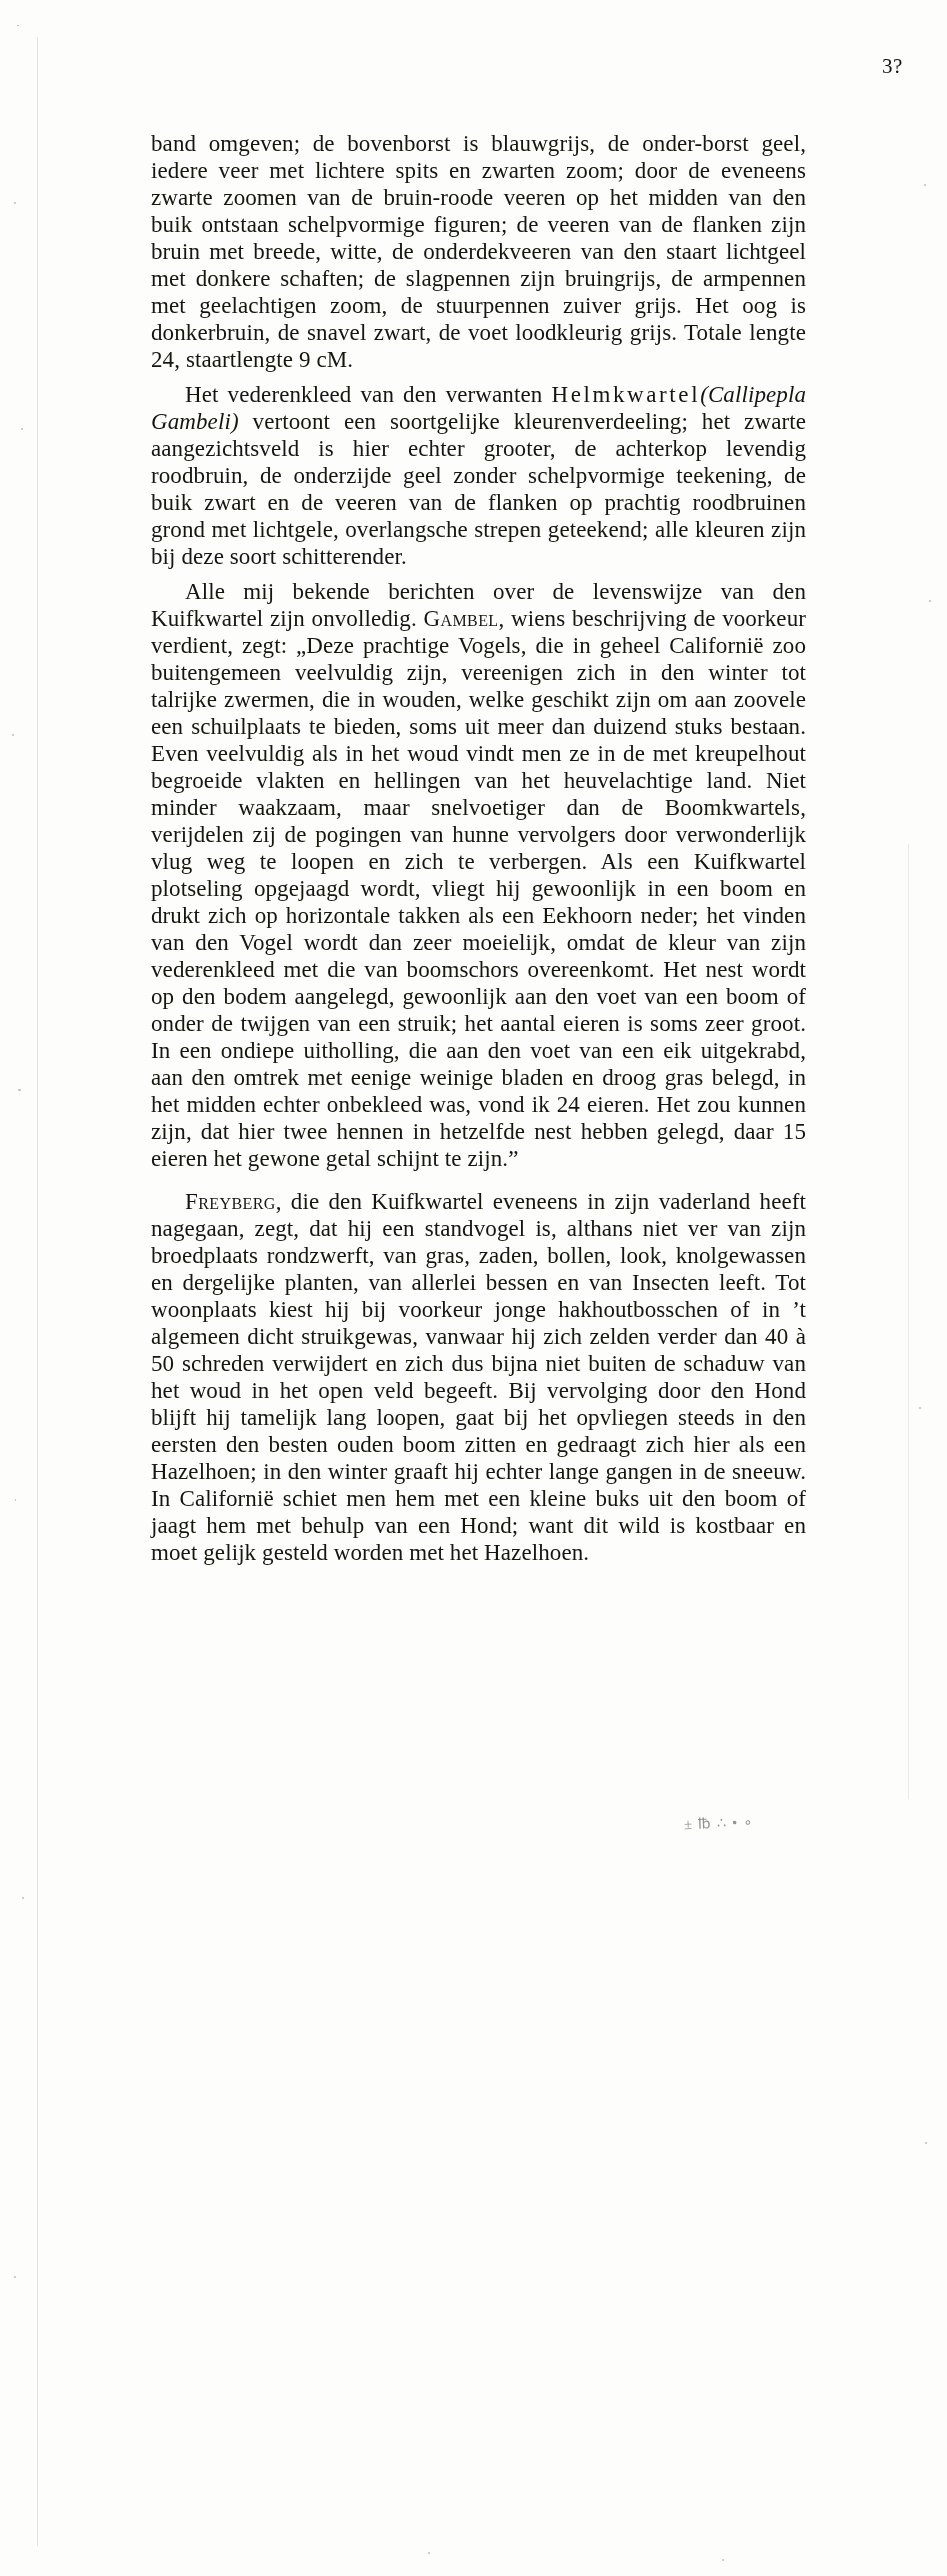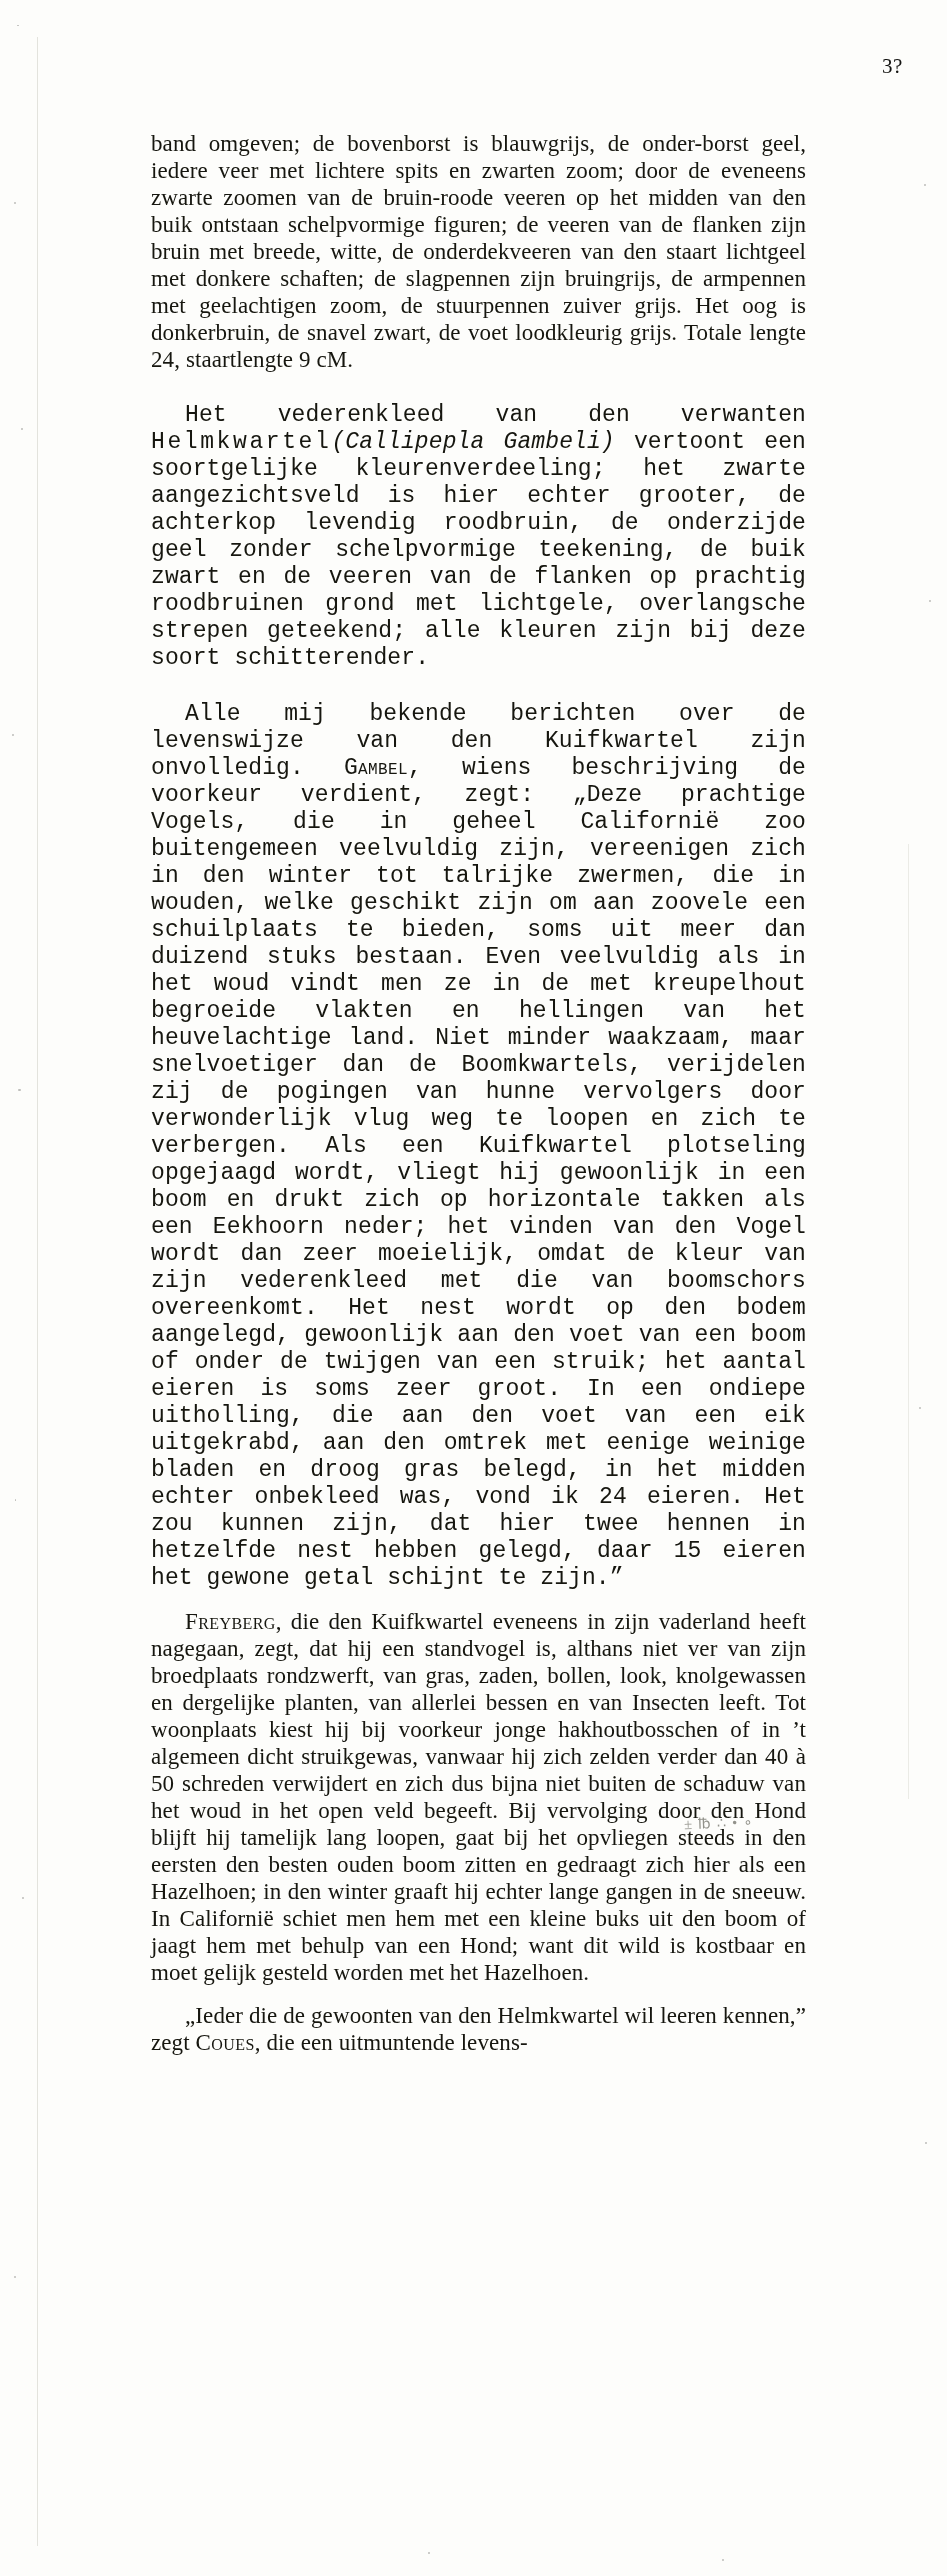--- a/index.html
+++ b/index.html
@@ -49,22 +49,21 @@
     text-align: justify;
     text-justify: inter-word;
     letter-spacing: 0.1px;
     color: #16160f;
     -webkit-font-smoothing: none;
   }
   p.indented {
     text-indent: 34px;
   }
   p.gap {
-    margin-top: 29px;
-    font-family: Liberation Mono, monospace;
+    margin-top: 8px;
   }
   p.tight {
     margin-top: 16px;
   }
   .sc {
     font-variant: small-caps;
     letter-spacing: 0.4px;
   }
   .spaced {
     letter-spacing: 2.6px;
@@ -118,17 +117,16 @@
   <div class="text-column">
 
     <p>band omgeven; de bovenborst is blauwgrijs, de onder-borst geel, iedere veer met lichtere spits en zwarten zoom; door de eveneens zwarte zoomen van de bruin-roode veeren op het midden van den buik ontstaan schelpvormige figuren; de veeren van de flanken zijn bruin met breede, witte, de onderdekveeren van den staart lichtgeel met donkere schaften; de slagpennen zijn bruingrijs, de armpennen met geelachtigen zoom, de stuurpennen zuiver grijs. Het oog is donkerbruin, de snavel zwart, de voet loodkleurig grijs. Totale lengte 24, staartlengte 9 cM.</p>
 
     <p class="indented gap"><span>Het vederenkleed van den verwanten </span><span class="spaced">Helmkwartel</span><span class="ital">(Callipepla Gambeli)</span><span> vertoont een soortgelijke kleurenverdeeling; het zwarte aangezichtsveld is hier echter grooter, de achterkop levendig roodbruin, de onderzijde geel zonder schelpvormige teekening, de buik zwart en de veeren van de flanken op prachtig roodbruinen grond met lichtgele, overlangsche strepen geteekend; alle kleuren zijn bij deze soort schitterender.</span></p>
 
     <p class="indented gap"><span>Alle mij bekende berichten over de levenswijze van den Kuifkwartel zijn onvolledig. </span><span class="sc">Gambel</span><span>, wiens beschrijving de voorkeur verdient, zegt: „Deze prachtige Vogels, die in geheel Californië zoo buitengemeen veelvuldig zijn, vereenigen zich in den winter tot talrijke zwermen, die in wouden, welke geschikt zijn om aan zoovele een schuilplaats te bieden, soms uit meer dan duizend stuks bestaan. Even veelvuldig als in het woud vindt men ze in de met kreupelhout begroeide vlakten en hellingen van het heuvelachtige land. Niet minder waakzaam, maar snelvoetiger dan de Boomkwartels, verijdelen zij de pogingen van hunne vervolgers door verwonderlijk vlug weg te loopen en zich te verbergen. Als een Kuifkwartel plotseling opgejaagd wordt, vliegt hij gewoonlijk in een boom en drukt zich op horizontale takken als een Eekhoorn neder; het vinden van den Vogel wordt dan zeer moeielijk, omdat de kleur van zijn vederenkleed met die van boomschors overeenkomt. Het nest wordt op den bodem aangelegd, gewoonlijk aan den voet van een boom of onder de twijgen van een struik; het aantal eieren is soms zeer groot. In een ondiepe uitholling, die aan den voet van een eik uitgekrabd, aan den omtrek met eenige weinige bladen en droog gras belegd, in het midden echter onbekleed was, vond ik 24 eieren. Het zou kunnen zijn, dat hier twee hennen in hetzelfde nest hebben gelegd, daar 15 eieren het gewone getal schijnt te zijn.”</span></p>
 
     <p class="indented tight"><span class="sc">Freyberg</span><span>, die den Kuifkwartel eveneens in zijn vaderland heeft nagegaan, zegt, dat hij een standvogel is, althans niet ver van zijn broedplaats rondzwerft, van gras, zaden, bollen, look, knolgewassen en dergelijke planten, van allerlei bessen en van Insecten leeft. Tot woonplaats kiest hij bij voorkeur jonge hakhoutbosschen of in ’t algemeen dicht struikgewas, vanwaar hij zich zelden verder dan 40 à 50 schreden verwijdert en zich dus bijna niet buiten de schaduw van het woud in het open veld begeeft. Bij vervolging door den Hond blijft hij tamelijk lang loopen, gaat bij het opvliegen steeds in den eersten den besten ouden boom zitten en gedraagt zich hier als een Hazelhoen; in den winter graaft hij echter lange gangen in de sneeuw. In Californië schiet men hem met een kleine buks uit den boom of jaagt hem met behulp van een Hond; want dit wild is kostbaar en moet gelijk gesteld worden met het Hazelhoen.</span></p>
 
-    <p class="indented tight"><span>„Ieder die de gewoonten van den Helmkwartel wil leeren kennen,” zegt </span><span class="sc">Coues</span><span>, die een uitmuntende levens-</span></p>
 
   </div>
 </div>
 
 
 </body></html>

